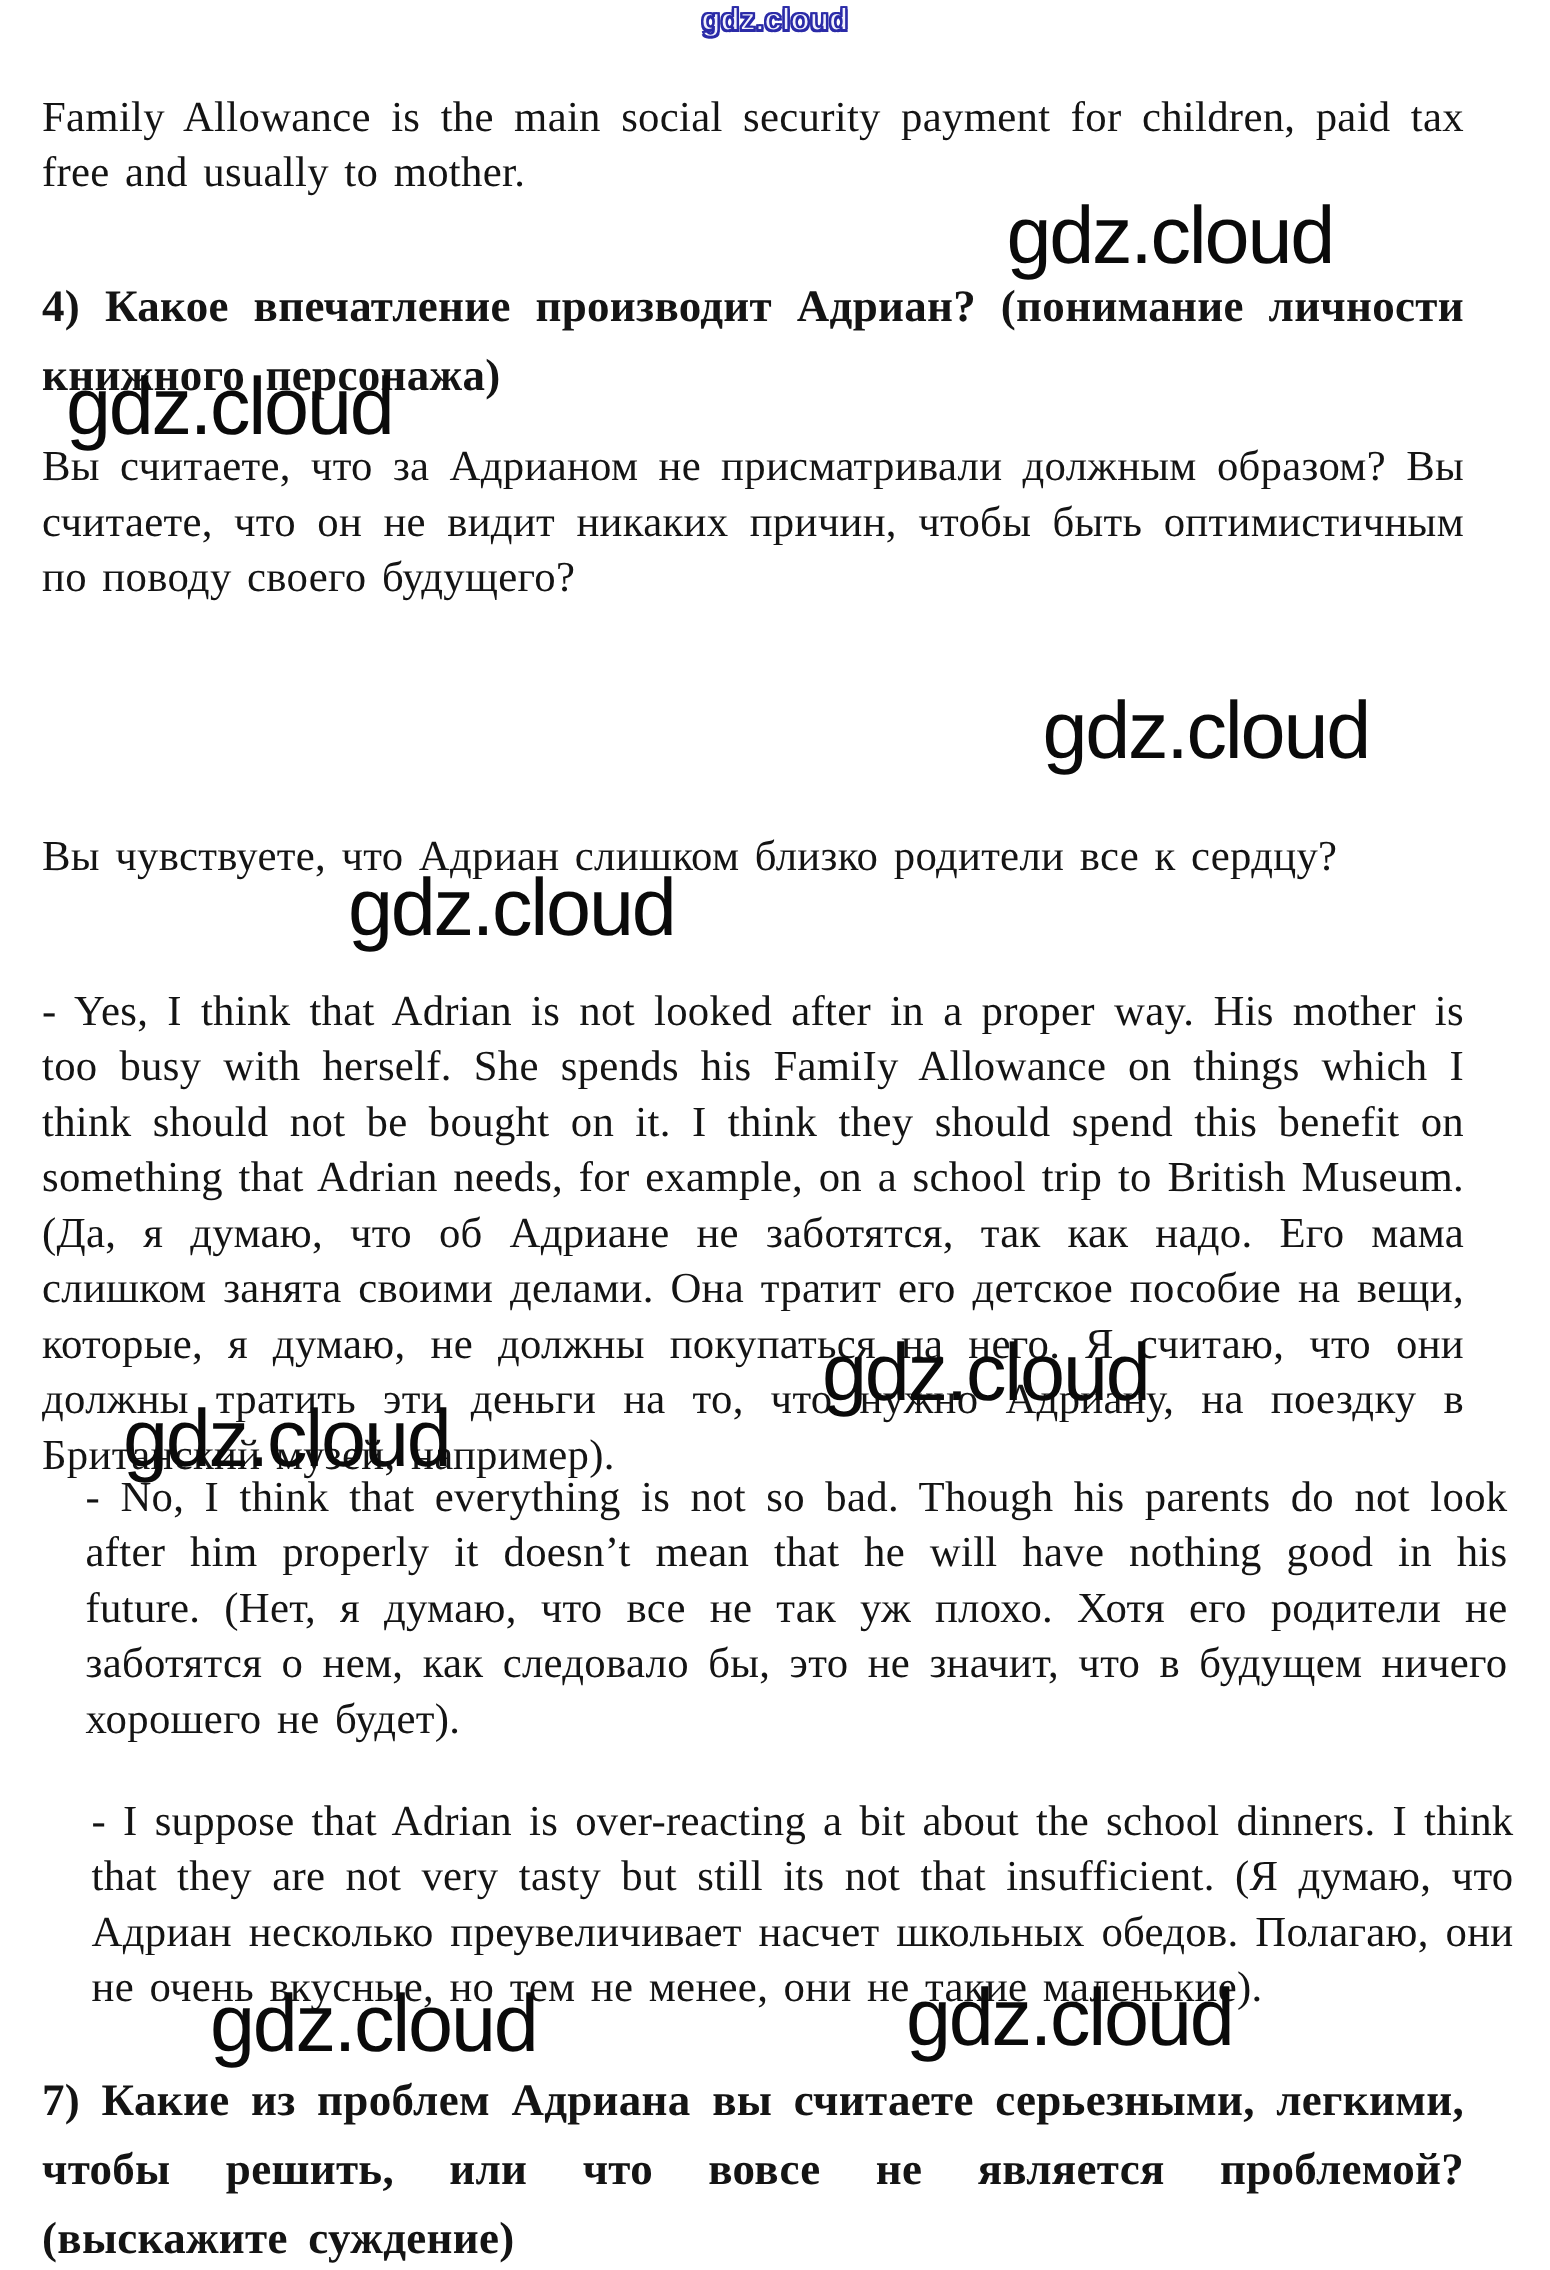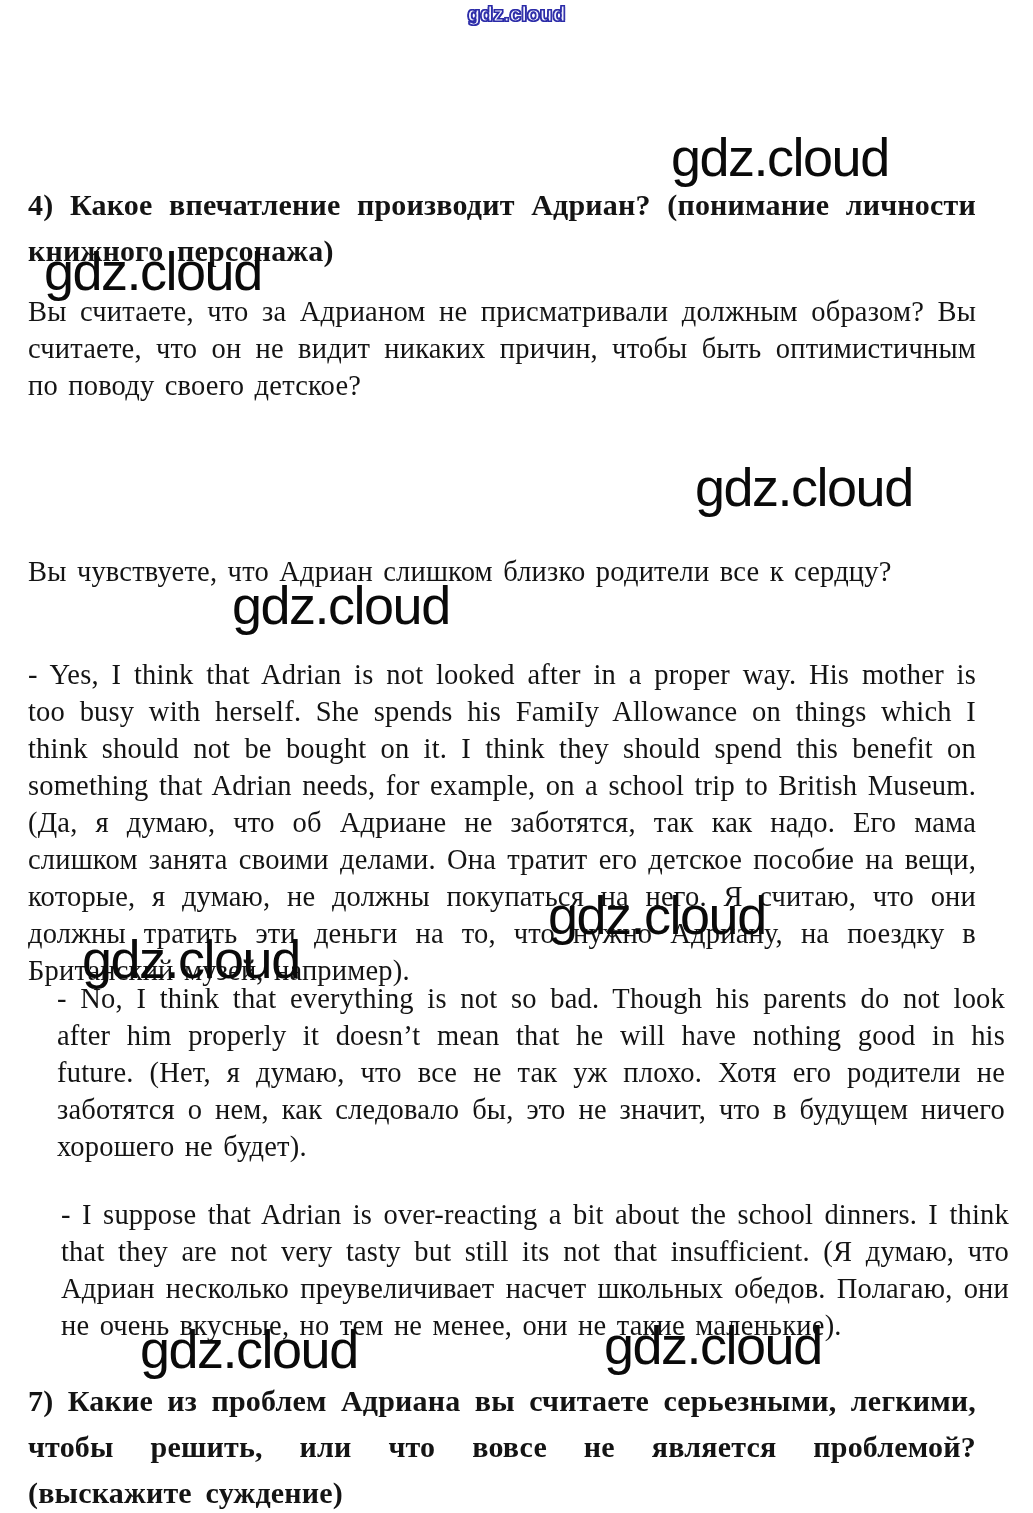--- a/index.html
+++ b/index.html
@@ -80,28 +80,29 @@
   .p-answer-sup { top: 1196px; margin-left: 33px; }
   .p-heading7   { top: 1378px; }
 </style>
 </head>
 <body>
 
 <div class="page">
 
   <div class="wm-small">gdz.cloud</div>
 
+  <div class="para p-intro">Family Allowance is the main social security payment for children, paid tax free and usually to mother.</div>
 
   <div class="wm wm-1">gdz.cloud</div>
 
   <div class="para heading p-heading6">4) Какое впечатление производит Адриан? (понимание личности книжного персонажа)</div>
 
   <div class="wm wm-2">gdz.cloud</div>
 
-  <div class="para p-question1">Вы считаете, что за Адрианом не присматривали должным образом? Вы считаете, что он не видит никаких причин, чтобы быть оптимистичным по поводу своего детское?</div>
+  <div class="para p-question1">Вы считаете, что за Адрианом не присматривали должным образом? Вы считаете, что он не видит никаких причин, чтобы быть оптимистичным по поводу своего будущего?</div>
 
 
   <div class="wm wm-3">gdz.cloud</div>
 
   <div class="para p-question3">Вы чувствуете, что Адриан слишком близко родители все к сердцу?</div>
 
   <div class="wm wm-4">gdz.cloud</div>
 
   <div class="para p-answer-yes">- Yes, I think that Adrian is not looked after in a proper way. His mother is too busy with herself. She spends his FamiIy Allowance on things which I think should not be bought on it. I think they should spend this benefit on something that Adrian needs, for example, on a school trip to British Museum. (Да, я думаю, что об Адриане не заботятся, так как надо. Его мама слишком занята своими делами. Она тратит его детское пособие на вещи, которые, я думаю, не должны покупаться на него. Я считаю, что они должны тратить эти деньги на то, что нужно Адриану, на поездку в Британский музей, например).</div>
 

